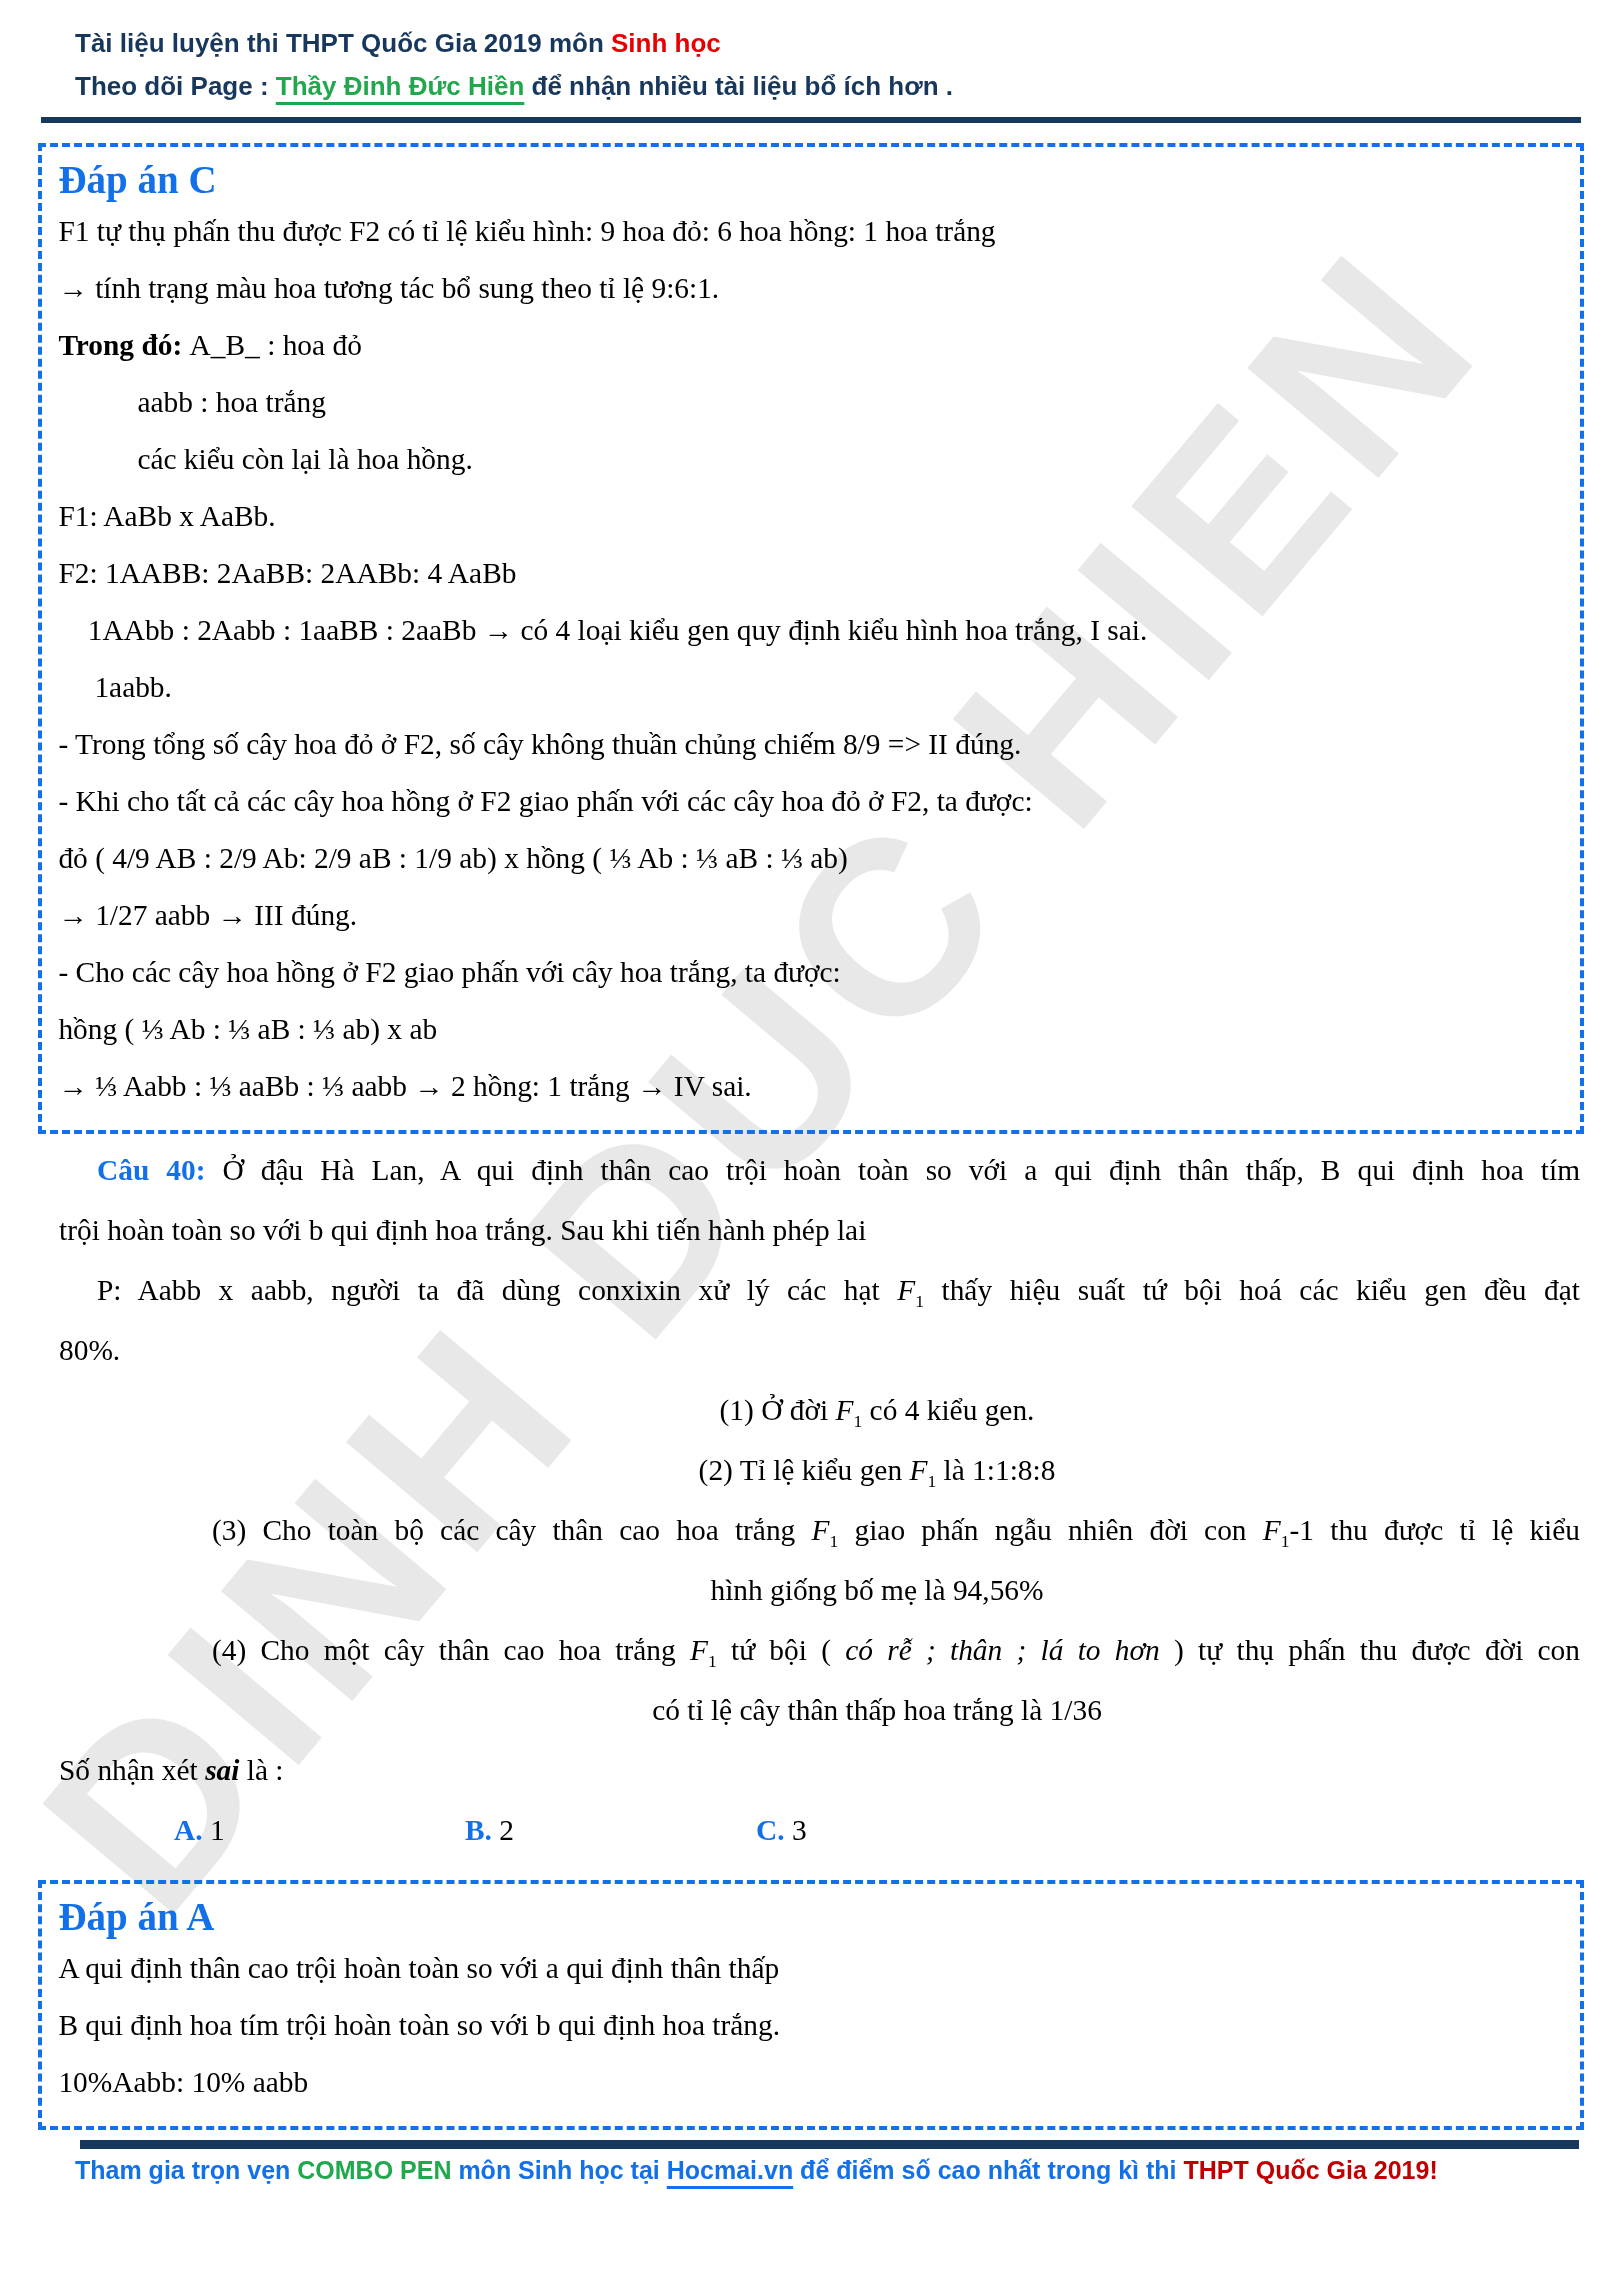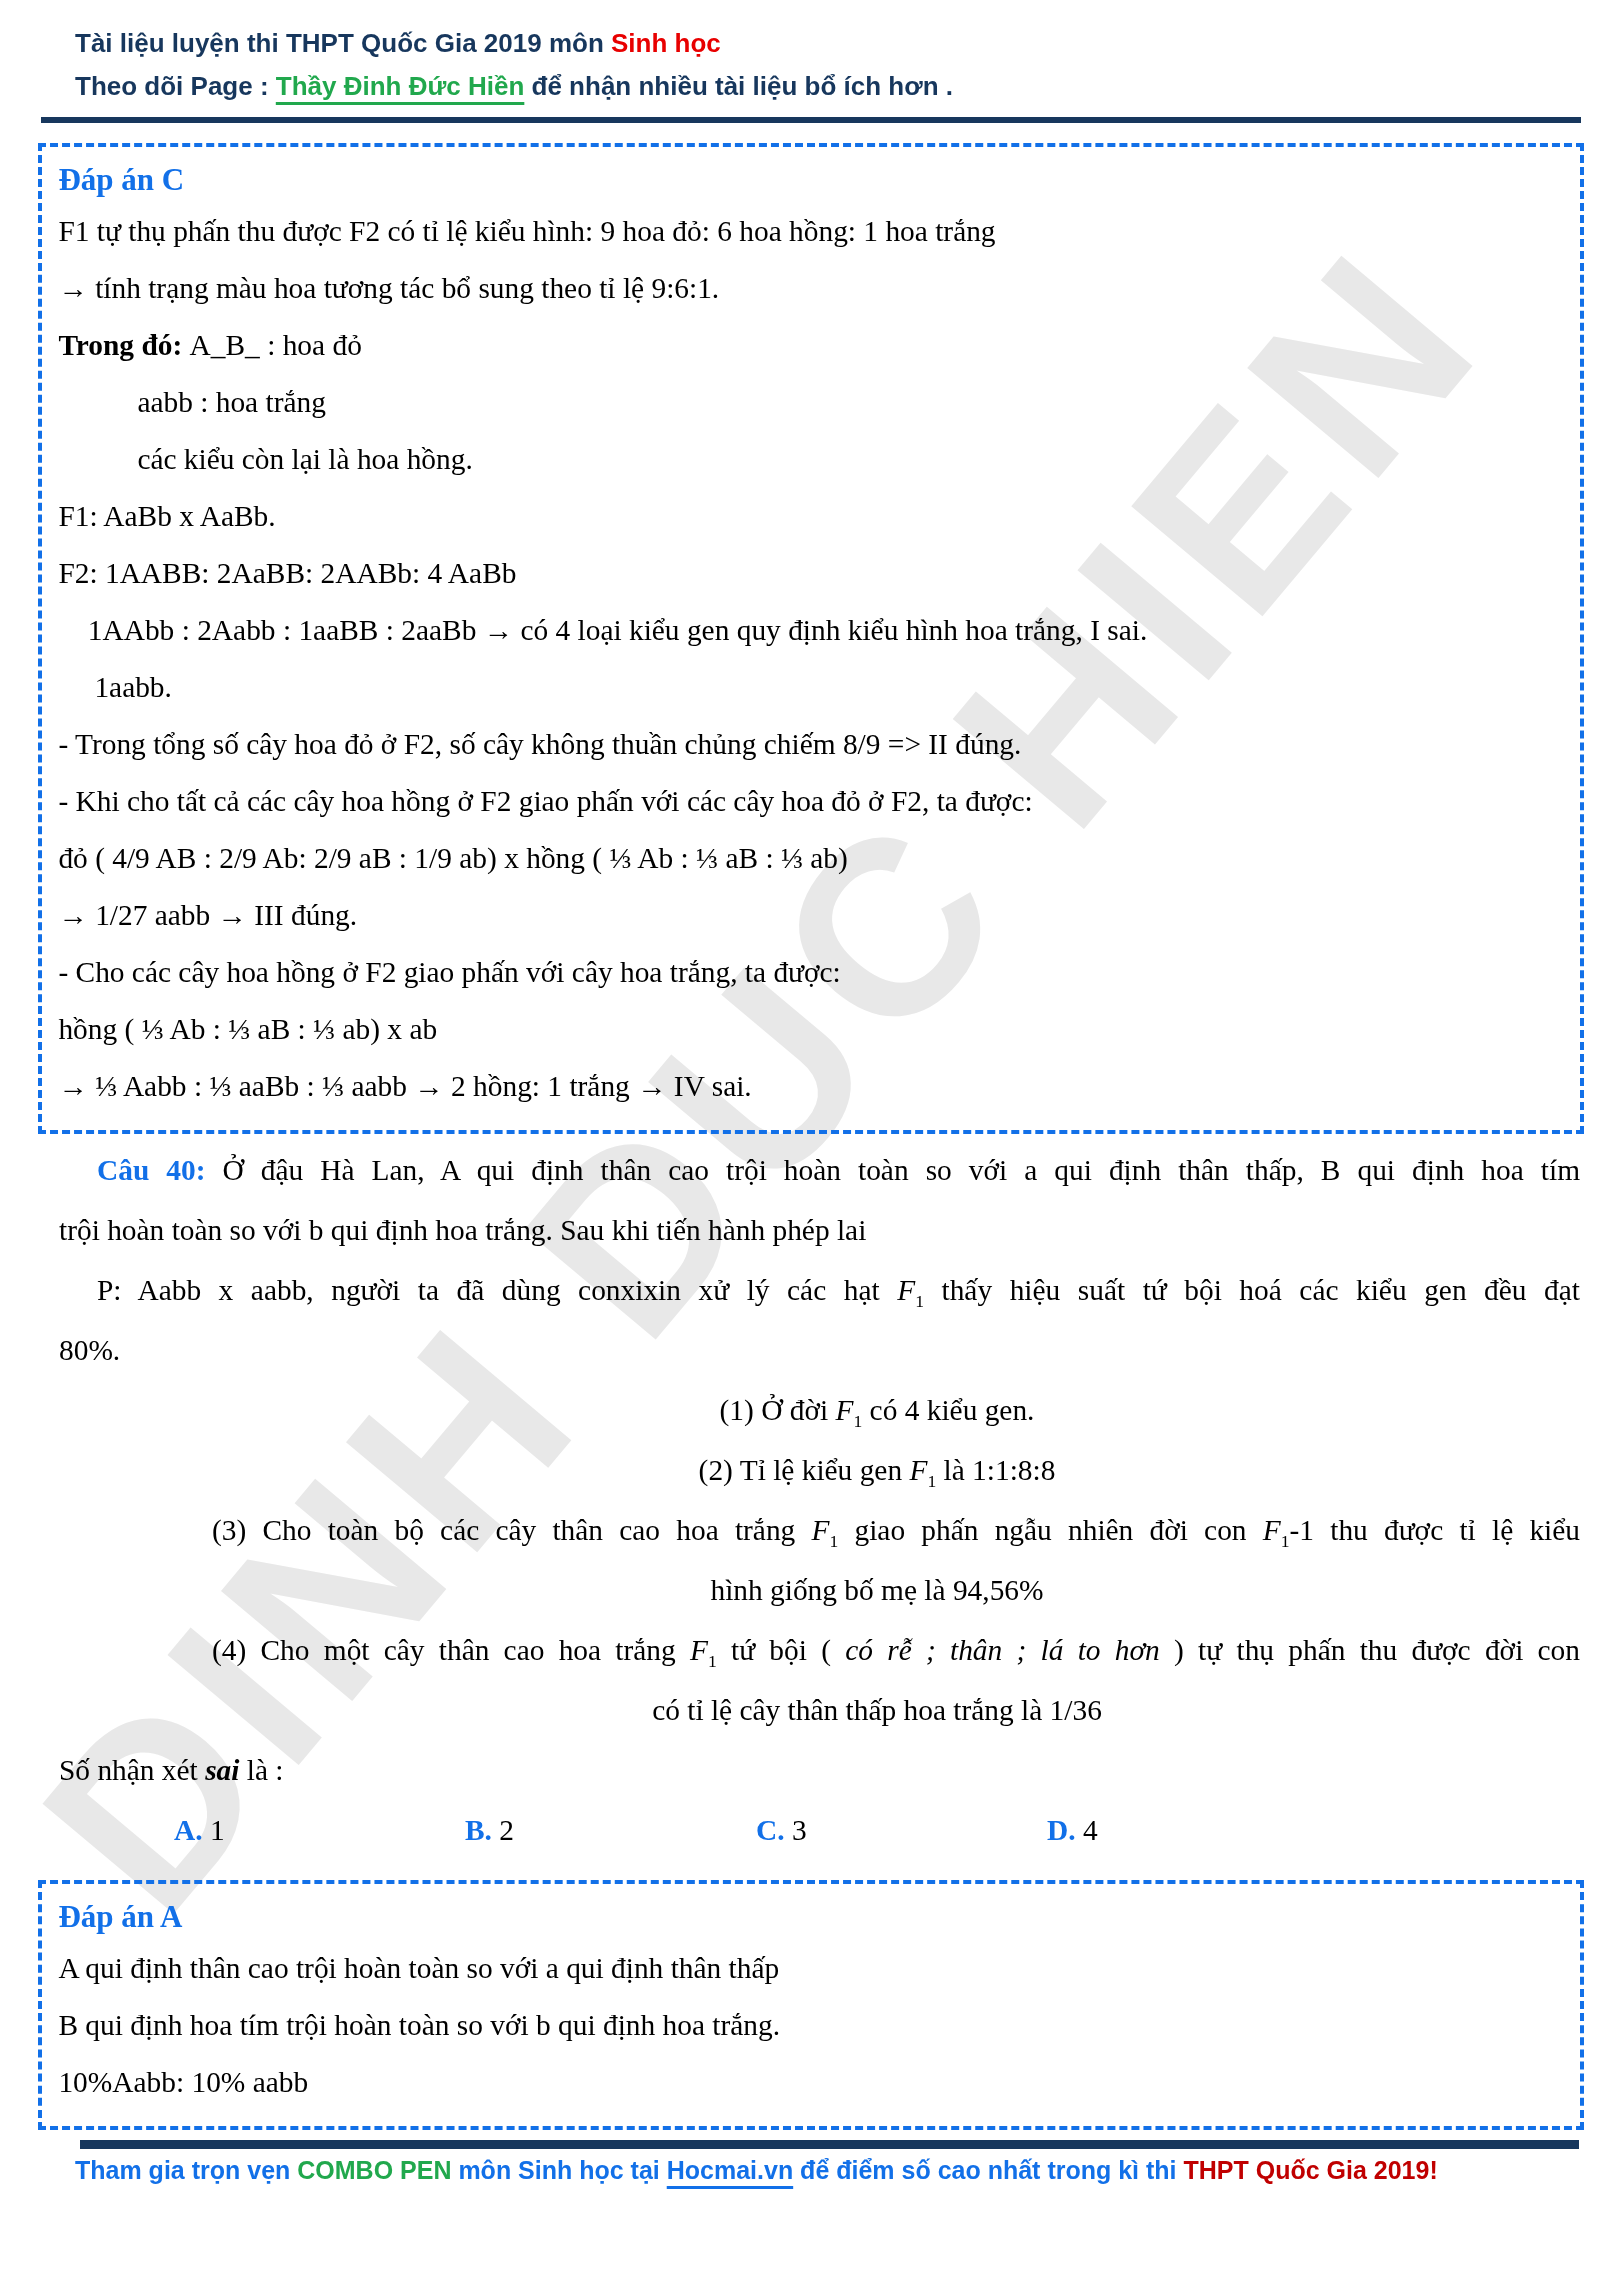--- a/index.html
+++ b/index.html
@@ -41,21 +41,21 @@
   .ansbox {
     margin:19.6px 38px 0 38px;
     border:4.6px dashed var(--blue,#1270e8);
     padding:10.5px 16.4px 14.4px 16.4px;
     font-size:29.4px;
     background:transparent;
   }
   .box-title {
     color:var(--blue,#1270e8);
     font-weight:bold;
-    font-size:31px;
+    font-size:39px;
     line-height:46px; height:46px;
   }
   .ansbox .line { line-height:57px; height:57px; white-space:nowrap; }
 
   
   .question { margin:6.5px 42px 0 59px; font-size:29.4px; }
   .question .line { line-height:60px; height:60px; white-space:nowrap; }
 
   .choices {
     display:grid;
@@ -139,21 +139,20 @@
           <div class="line ind4 just"><span>(3) Cho toàn bộ các cây thân cao hoa trắng </span><span class="i">F</span><span class="sub">1</span><span> giao phấn ngẫu nhiên đời con </span><span class="i">F</span><span class="sub">1</span><span>-1 thu được tỉ lệ kiểu</span></div>
           <div class="line ind4"><span>hình giống bố mẹ là 94,56%</span></div>
           <div class="line ind4 just"><span>(4) Cho một cây thân cao hoa trắng </span><span class="i">F</span><span class="sub">1</span><span> tứ bội ( </span><span class="i">có rễ ; thân ; lá to hơn</span><span> ) tự thụ phấn thu được đời con</span></div>
           <div class="line ind4"><span>có tỉ lệ cây thân thấp hoa trắng là 1/36</span></div>
           <div class="line"><span>Số nhận xét </span><span class="b i">sai</span><span> là :</span></div>
         </div>
       <div class="choices">
           <div class="choice"><span class="lab">A.</span><span> 1</span></div>
           <div class="choice"><span class="lab">B.</span><span> 2</span></div>
           <div class="choice"><span class="lab">C.</span><span> 3</span></div>
-          <div class="choice"><span class="lab">D.</span><span> 4</span></div>
         </div>
     </section>
 
     <section class="ansbox">
       <div class="box-title">Đáp án A</div>
       <div>
           <div class="line"><span>A qui định thân cao trội hoàn toàn so với a qui định thân thấp</span></div>
           <div class="line"><span>B qui định hoa tím trội hoàn toàn so với b qui định hoa trắng.</span></div>
           <div class="line"><span>10%Aabb: 10% aabb</span></div>
         </div>

